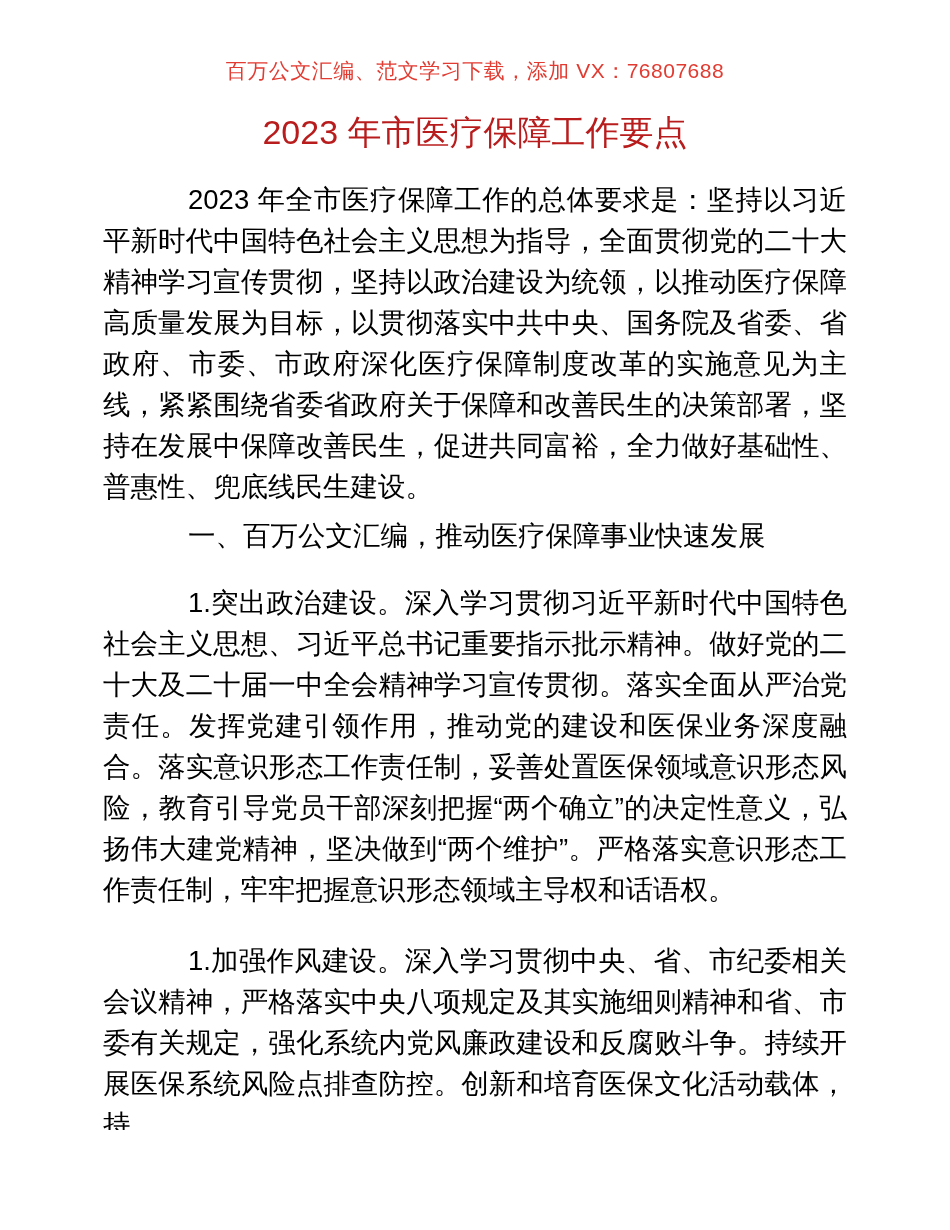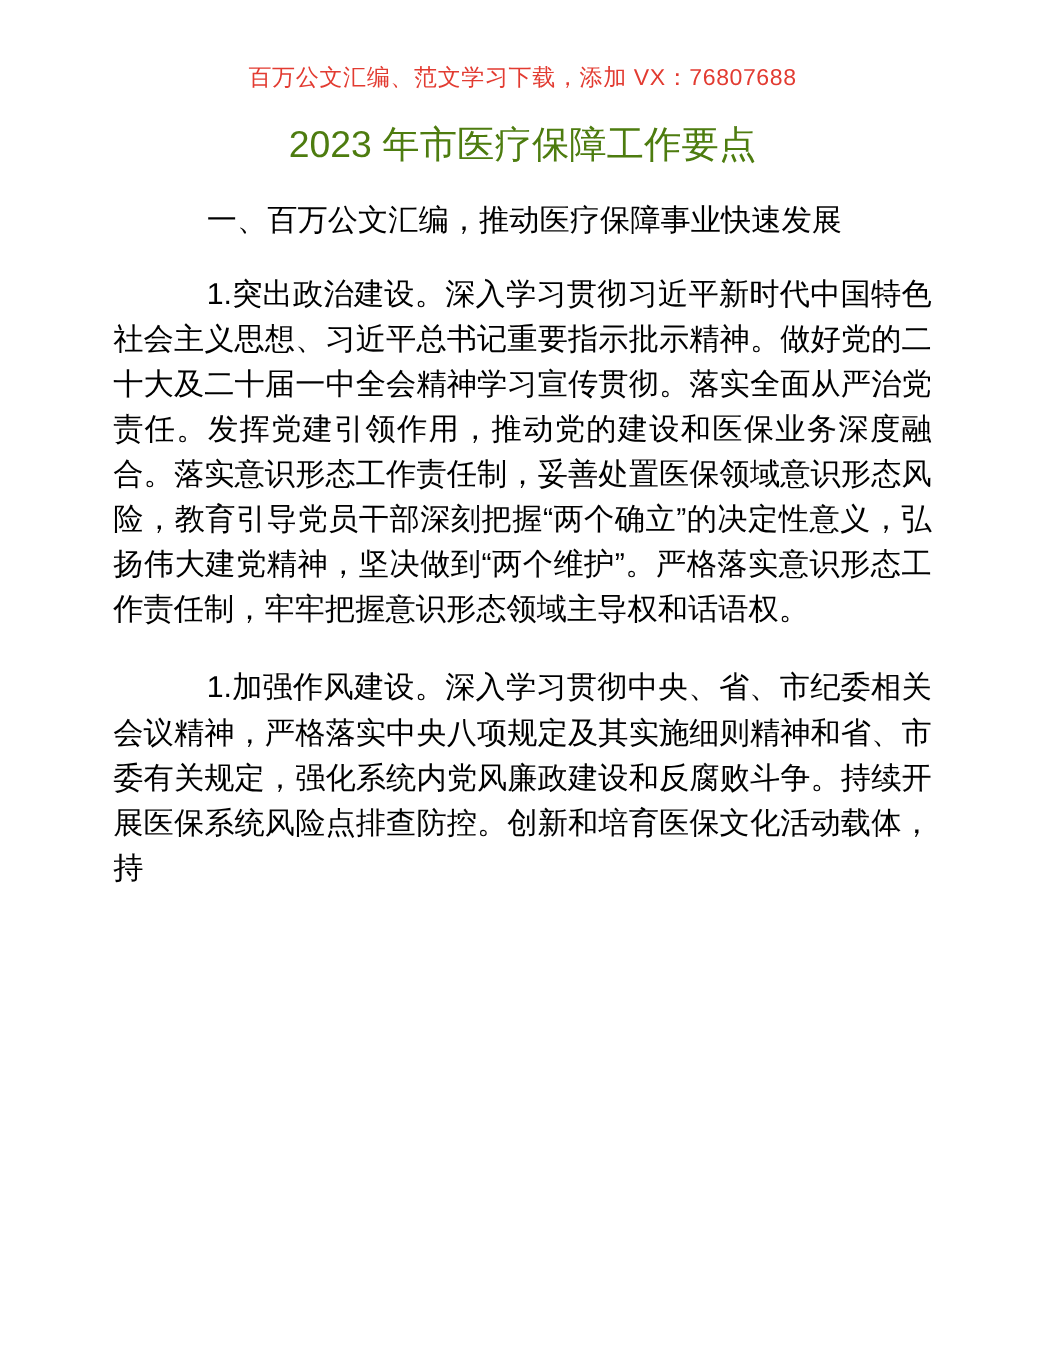--- a/index.html
+++ b/index.html
@@ -25,21 +25,21 @@
     text-align: center;
     color: #e23b31;
     letter-spacing: 0.5px;
   }
   .doc-title {
     margin-top: 22px;
     font-size: 34px;
     line-height: 48px;
     text-align: center;
     font-weight: 400;
-    color: #4d7c0f;
+    color: #b91c1c;
   }
   .body-text p {
     margin: 0;
     font-size: 27.5px;
     line-height: 41px;
     text-align: justify;
     text-indent: 85px;
     color: #000000;
     word-break: break-all;
   }
@@ -60,20 +60,21 @@
 </head>
 <body>
 
 <div class="page">
 
   <div class="notice">百万公文汇编、范文学习下载，添加 VX：76807688</div>
 
   <h1 class="doc-title">2023 年市医疗保障工作要点</h1>
 
   <div class="body-text">
+    <p class="first">2023 年全市医疗保障工作的总体要求是：坚持以习近平新时代中国特色社会主义思想为指导，全面贯彻党的二十大精神学习宣传贯彻，坚持以政治建设为统领，以推动医疗保障高质量发展为目标，以贯彻落实中共中央、国务院及省委、省政府、市委、市政府深化医疗保障制度改革的实施意见为主线，紧紧围绕省委省政府关于保障和改善民生的决策部署，坚持在发展中保障改善民生，促进共同富裕，全力做好基础性、普惠性、兜底线民生建设。</p>
 
     <p class="heading">一、百万公文汇编，推动医疗保障事业快速发展</p>
 
     <p class="item-1">1.突出政治建设。深入学习贯彻习近平新时代中国特色社会主义思想、习近平总书记重要指示批示精神。做好党的二十大及二十届一中全会精神学习宣传贯彻。落实全面从严治党责任。发挥党建引领作用，推动党的建设和医保业务深度融合。落实意识形态工作责任制，妥善处置医保领域意识形态风险，教育引导党员干部深刻把握“两个确立”的决定性意义，弘扬伟大建党精神，坚决做到“两个维护”。严格落实意识形态工作责任制，牢牢把握意识形态领域主导权和话语权。</p>
 
     <p class="item-2">1.加强作风建设。深入学习贯彻中央、省、市纪委相关会议精神，严格落实中央八项规定及其实施细则精神和省、市委有关规定，强化系统内党风廉政建设和反腐败斗争。持续开展医保系统风险点排查防控。创新和培育医保文化活动载体，持</p>
   </div>
 
 </div>
 

